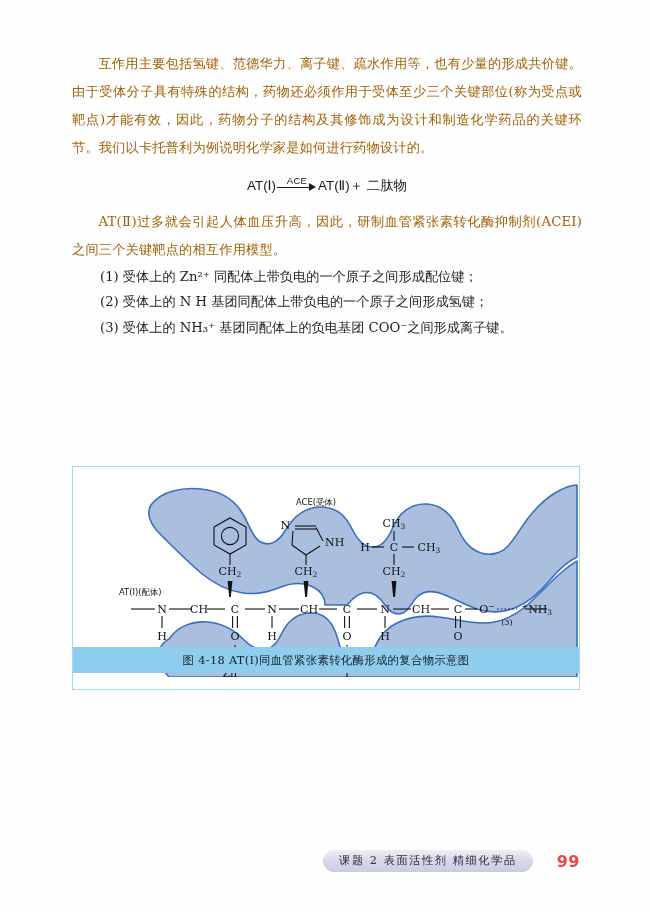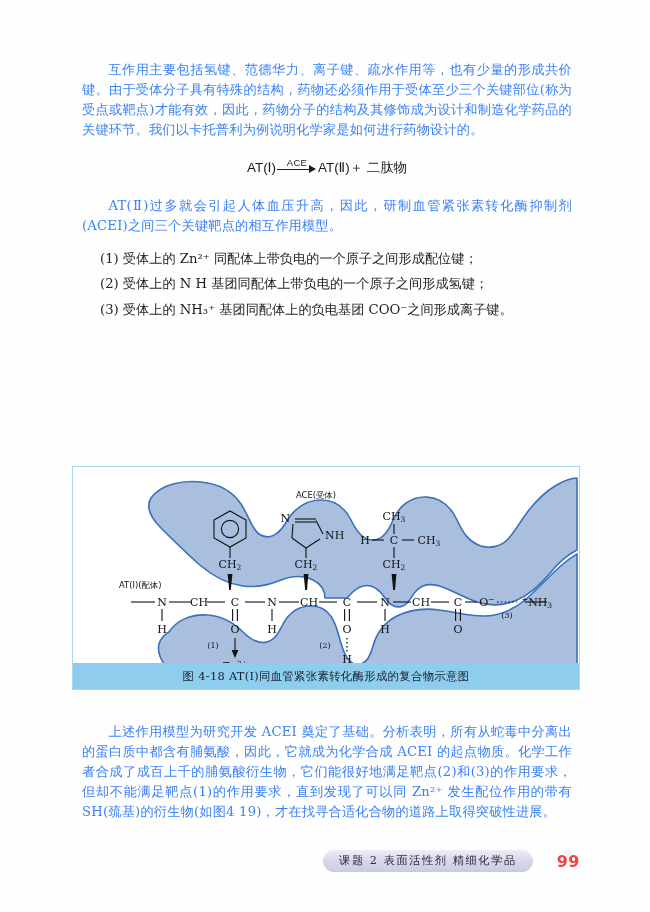--- a/index.html
+++ b/index.html
@@ -22,27 +22,27 @@
     height: 912px;
     background: #fefefe;
   }
   .content {
     position: absolute;
     left: 72px;
     top: 50px;
     width: 510px;
   }
   p.para {
-    margin: 10px;
+    margin: 0;
     font-size: 13.2px;
-    line-height: 20px;
+    line-height: 28px;
     text-align: justify;
     text-indent: 2em;
     letter-spacing: 0.2px;
-    color: #3b82f6;
+    color: #a16207;
   }
   .eq {
     margin: 6px 0 4px 0;
     text-align: center;
     font-size: 13.4px;
     line-height: 26px;
     font-family: Liberation Sans, sans-serif;
   }
   .eq .arrow-wrap {
     display: inline-block;
@@ -96,28 +96,28 @@
     left: 72px;
     top: 466px;
     width: 508px;
     height: 224px;
     border: 1.4px solid #a6d8ef;
     background: #ffffff;
     box-sizing: border-box;
   }
   .figure-svg-holder {
     position: absolute;
-    left: 0; top: 9px;
+    left: 0; top: 16px;
     width: 506px;
     height: 194px;
   }
   .fig-caption {
     position: absolute;
     left: 0;
-    bottom: 0;
+    bottom: 16px;
     width: 506px;
     height: 26px;
     background: #8ecdee;
     display: flex;
     align-items: center;
     justify-content: center;
     font-size: 11.4px;
     letter-spacing: .3px;
     color: #16202b;
   }
@@ -336,22 +336,19 @@
         <line x1="274" y1="162" x2="274" y2="176" stroke="#111" stroke-width="1.3" stroke-dasharray="1.6 2.4"></line>
         <text class="chem" x="274" y="187" text-anchor="middle">H</text>
         <line x1="274" y1="190" x2="274" y2="202" stroke="#111" stroke-width="1.1"></line>
         <text class="chem" x="274" y="213" text-anchor="middle">N</text>
       </svg>
     </div>
 
     <div class="fig-caption">图 4-18   AT(Ⅰ)同血管紧张素转化酶形成的复合物示意图</div>
   </div>
 
-  <div class="content" style="top:712px;">
-    <p class="para">上述作用模型为研究开发 ACEI 奠定了基础。分析表明，所有从蛇毒中分离出的蛋白质中都含有脯氨酸，因此，它就成为化学合成 ACEI 的起点物质。化学工作者合成了成百上千的脯氨酸衍生物，它们能很好地满足靶点(2)和(3)的作用要求，但却不能满足靶点(1)的作用要求，直到发现了可以同 Zn²⁺ 发生配位作用的带有  SH(巯基)的衍生物(如图4 19)，才在找寻合适化合物的道路上取得突破性进展。</p>
-  </div>
 
   <div class="footer">
     <div class="footer-pill">课题 2  表面活性剂  精细化学品</div>
     <div class="footer-page">99</div>
   </div>
 
 </div>
 
 </body></html>

